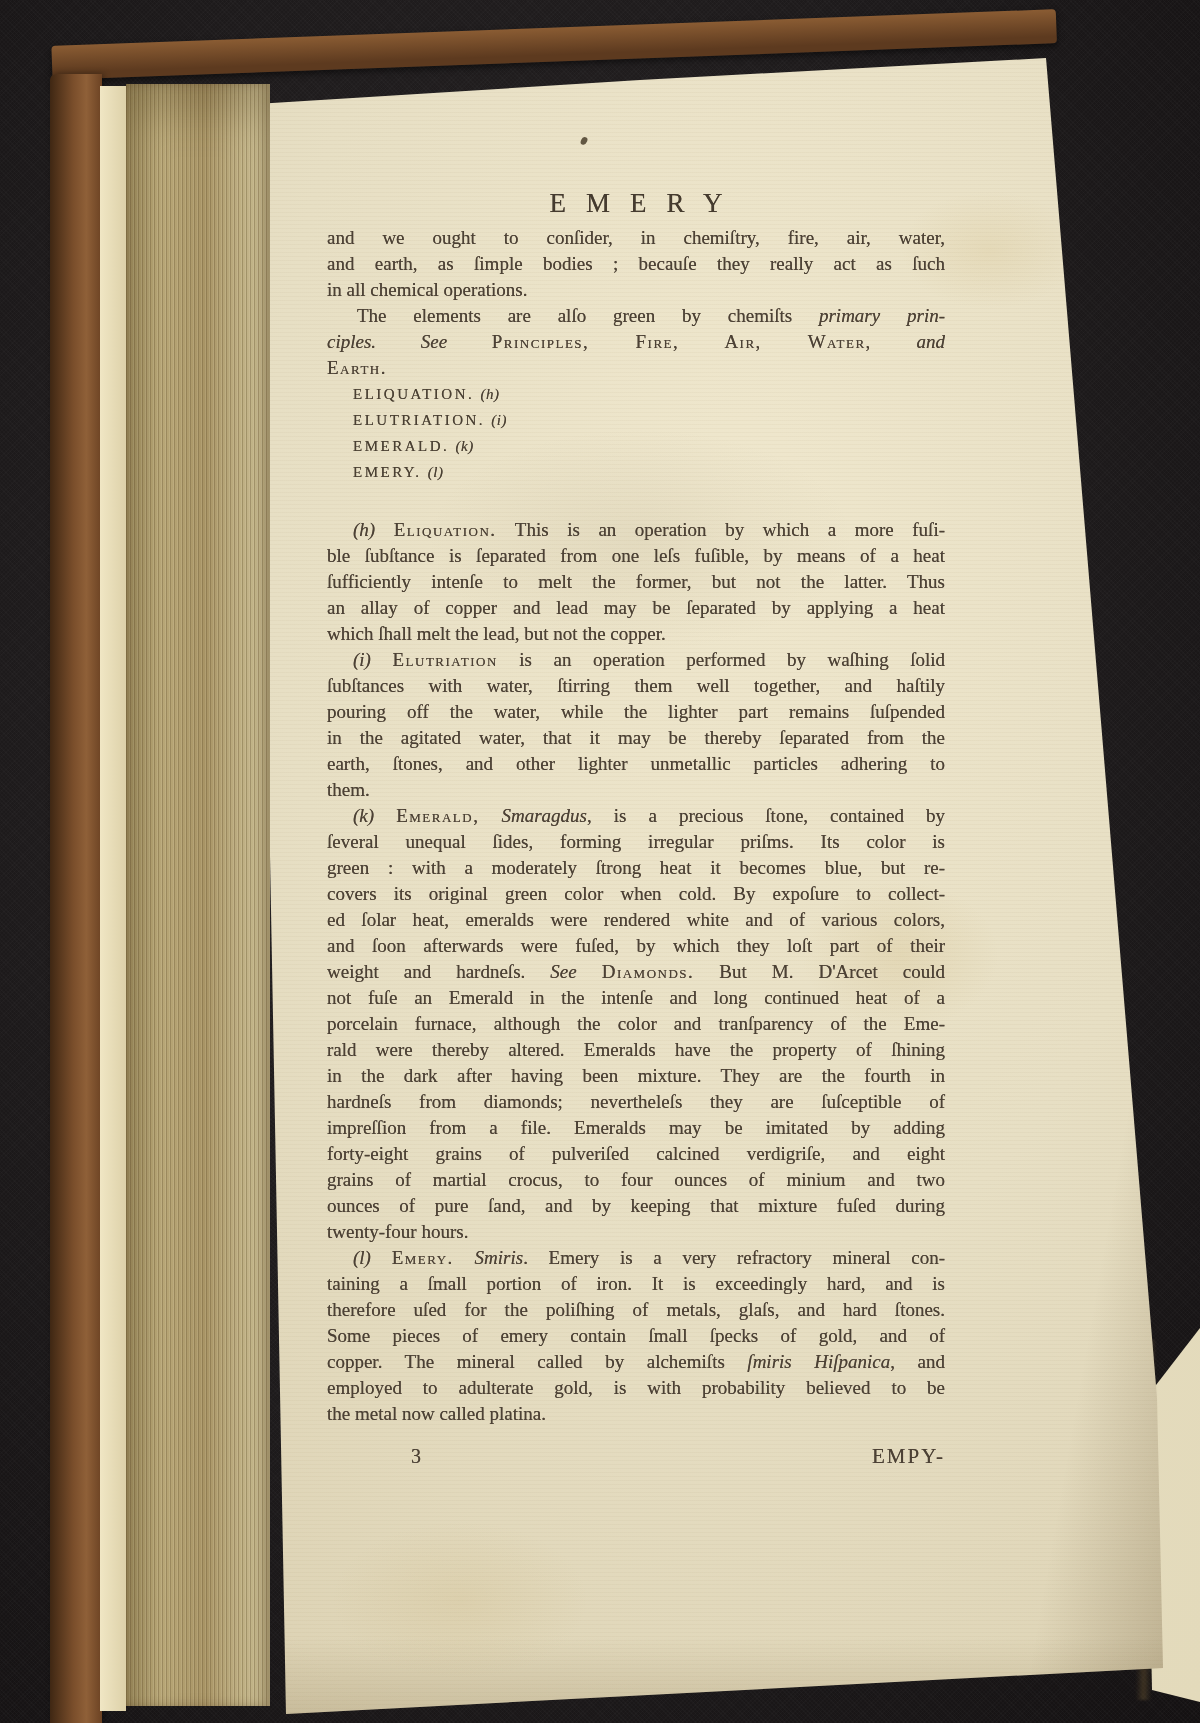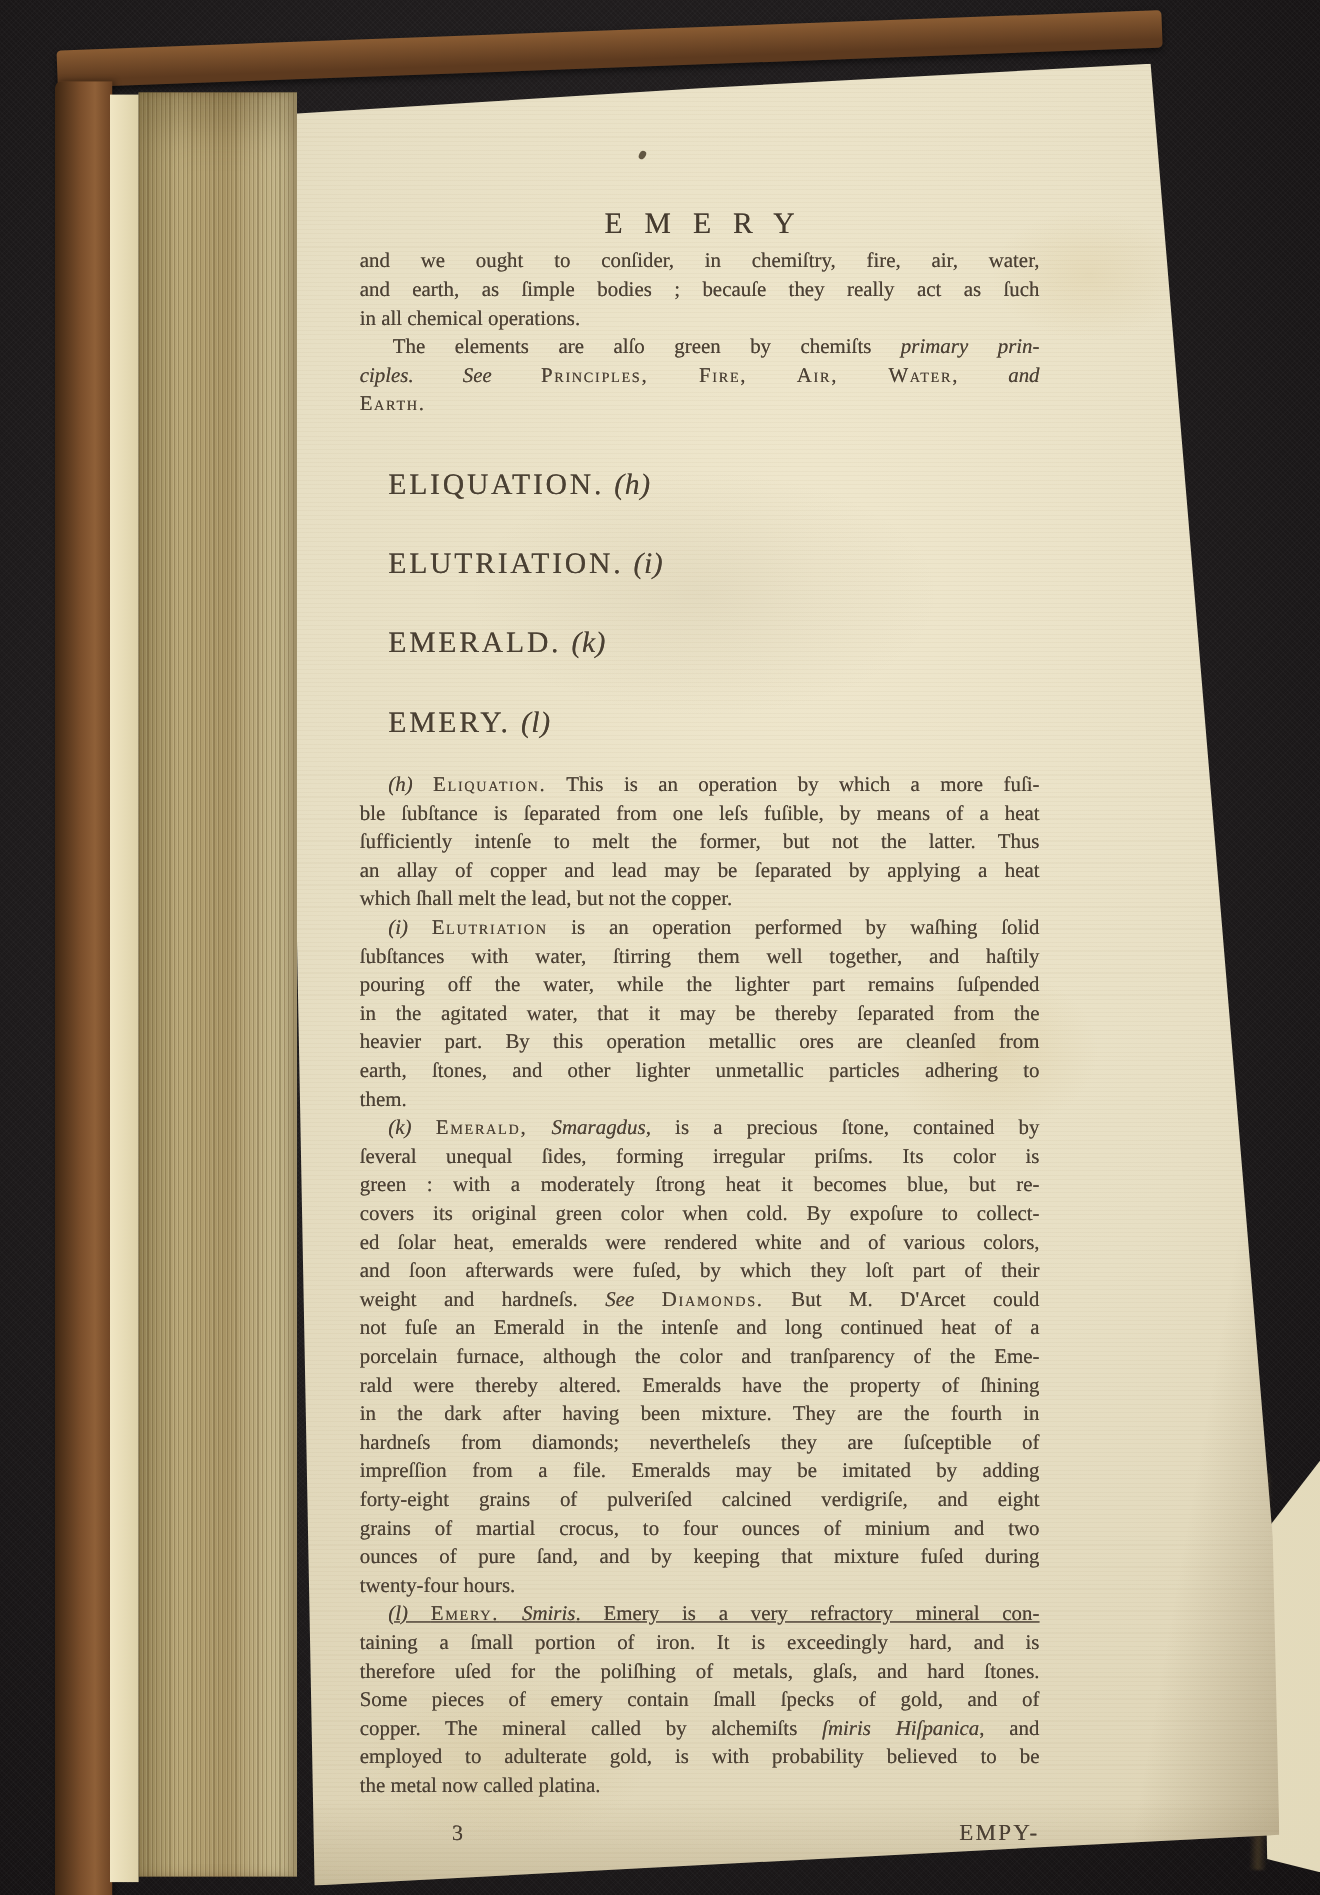--- a/index.html
+++ b/index.html
@@ -85,21 +85,21 @@
   }
   .running-head{
     text-align:center;font-size:27px;letter-spacing:20px;padding-left:20px;
     line-height:30px;margin-bottom:7px;color:#453b2f;
   }
   .line{white-space:nowrap;}
   .line.just{white-space:normal;text-align:justify;text-align-last:justify;}
   .seg-i{font-style:italic;}
   .seg-sc{font-variant:small-caps;letter-spacing:1.5px;}
   .para.entries .line{
-    font-size:27px;letter-spacing:2.5px;margin-left:26px;line-height:26px;color:#4a4033;margin-top:46px;
+    font-size:15px;letter-spacing:2.5px;margin-left:26px;line-height:26px;color:#4a4033;
   }
   .para.entries .seg-i{letter-spacing:.5px;}
   .footer-row{
     display:flex;justify-content:space-between;align-items:baseline;
     margin-top:16px;padding-left:84px;font-size:20px;
   }
   .catchword{font-size:21px;letter-spacing:2px;}
 </style>
 </head>
 <body>
@@ -141,21 +141,20 @@
           <div class="line just"><span class="seg-n">ble ſubſtance is ſeparated from one leſs fuſible, by means of a heat</span></div>
           <div class="line just"><span class="seg-n">ſufficiently intenſe to melt the former, but not the latter.  Thus</span></div>
           <div class="line just"><span class="seg-n">an allay of copper and lead may be ſeparated by applying a heat</span></div>
           <div class="line"><span class="seg-n">which ſhall melt the lead, but not the copper.</span></div>
         </div>
         <div class="para note">
           <div class="line just" style="text-indent: 26px;"><span class="seg-i">(i) </span><span class="seg-sc">Elutriation</span><span class="seg-n"> is an operation performed by waſhing ſolid</span></div>
           <div class="line just"><span class="seg-n">ſubſtances with water, ſtirring them well together, and haſtily</span></div>
           <div class="line just"><span class="seg-n">pouring off the water, while the lighter part remains ſuſpended</span></div>
           <div class="line just"><span class="seg-n">in the agitated water, that it may be thereby ſeparated from the</span></div>
-          <div class="line just"><span class="seg-n">heavier part.  By this operation metallic ores are cleanſed from</span></div>
           <div class="line just"><span class="seg-n">earth, ſtones, and other lighter unmetallic particles adhering to</span></div>
           <div class="line"><span class="seg-n">them.</span></div>
         </div>
         <div class="para note">
           <div class="line just" style="text-indent: 26px;"><span class="seg-i">(k) </span><span class="seg-sc">Emerald,</span><span class="seg-n"> </span><span class="seg-i">Smaragdus</span><span class="seg-n">, is a precious ſtone, contained by</span></div>
           <div class="line just"><span class="seg-n">ſeveral unequal ſides, forming irregular priſms.  Its color is</span></div>
           <div class="line just"><span class="seg-n">green : with a moderately ſtrong heat it becomes blue, but re-</span></div>
           <div class="line just"><span class="seg-n">covers its original green color when cold.  By expoſure to collect-</span></div>
           <div class="line just"><span class="seg-n">ed ſolar heat, emeralds were rendered white and of various colors,</span></div>
           <div class="line just"><span class="seg-n">and ſoon afterwards were fuſed, by which they loſt part of their</span></div>
@@ -165,21 +164,21 @@
           <div class="line just"><span class="seg-n">rald were thereby altered.  Emeralds have the property of ſhining</span></div>
           <div class="line just"><span class="seg-n">in the dark after having been mixture.  They are the fourth in</span></div>
           <div class="line just"><span class="seg-n">hardneſs from diamonds; nevertheleſs they are ſuſceptible of</span></div>
           <div class="line just"><span class="seg-n">impreſſion from a file.  Emeralds may be imitated by adding</span></div>
           <div class="line just"><span class="seg-n">forty-eight grains of pulveriſed calcined verdigriſe, and eight</span></div>
           <div class="line just"><span class="seg-n">grains of martial crocus, to four ounces of minium and two</span></div>
           <div class="line just"><span class="seg-n">ounces of pure ſand, and by keeping that mixture fuſed during</span></div>
           <div class="line"><span class="seg-n">twenty-four hours.</span></div>
         </div>
         <div class="para note">
-          <div class="line just" style="text-indent: 26px; text-decoration: underline;"><span class="seg-i">(l) </span><span class="seg-sc">Emery.</span><span class="seg-n">  </span><span class="seg-i">Smiris</span><span class="seg-n">.  Emery is a very refractory mineral con-</span></div>
+          <div class="line just" style="text-indent: 26px;"><span class="seg-i">(l) </span><span class="seg-sc">Emery.</span><span class="seg-n">  </span><span class="seg-i">Smiris</span><span class="seg-n">.  Emery is a very refractory mineral con-</span></div>
           <div class="line just"><span class="seg-n">taining a ſmall portion of iron.  It is exceedingly hard, and is</span></div>
           <div class="line just"><span class="seg-n">therefore uſed for the poliſhing of metals, glaſs, and hard ſtones.</span></div>
           <div class="line just"><span class="seg-n">Some pieces of emery contain ſmall ſpecks of gold, and of</span></div>
           <div class="line just"><span class="seg-n">copper.  The mineral called by alchemiſts </span><span class="seg-i">ſmiris Hiſpanica</span><span class="seg-n">, and</span></div>
           <div class="line just"><span class="seg-n">employed to adulterate gold, is with probability believed to be</span></div>
           <div class="line"><span class="seg-n">the metal now called platina.</span></div>
         </div>
       </div>
     <div class="footer-row">
       <span class="page-number">3</span>

